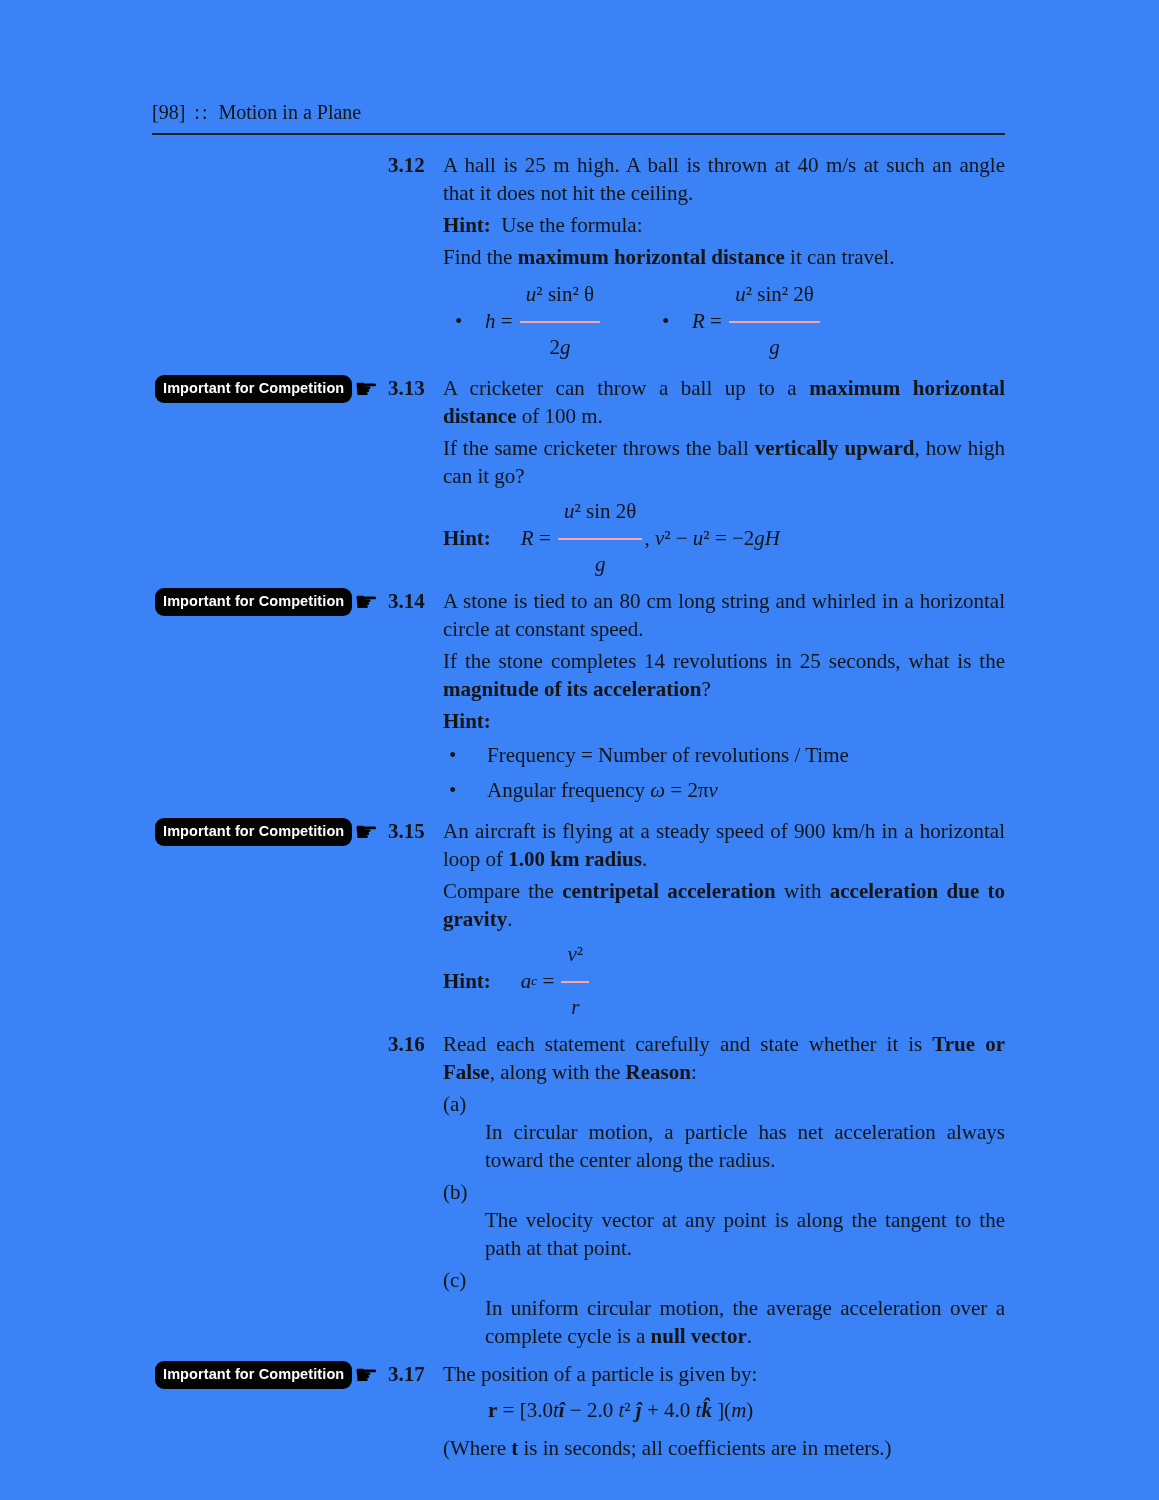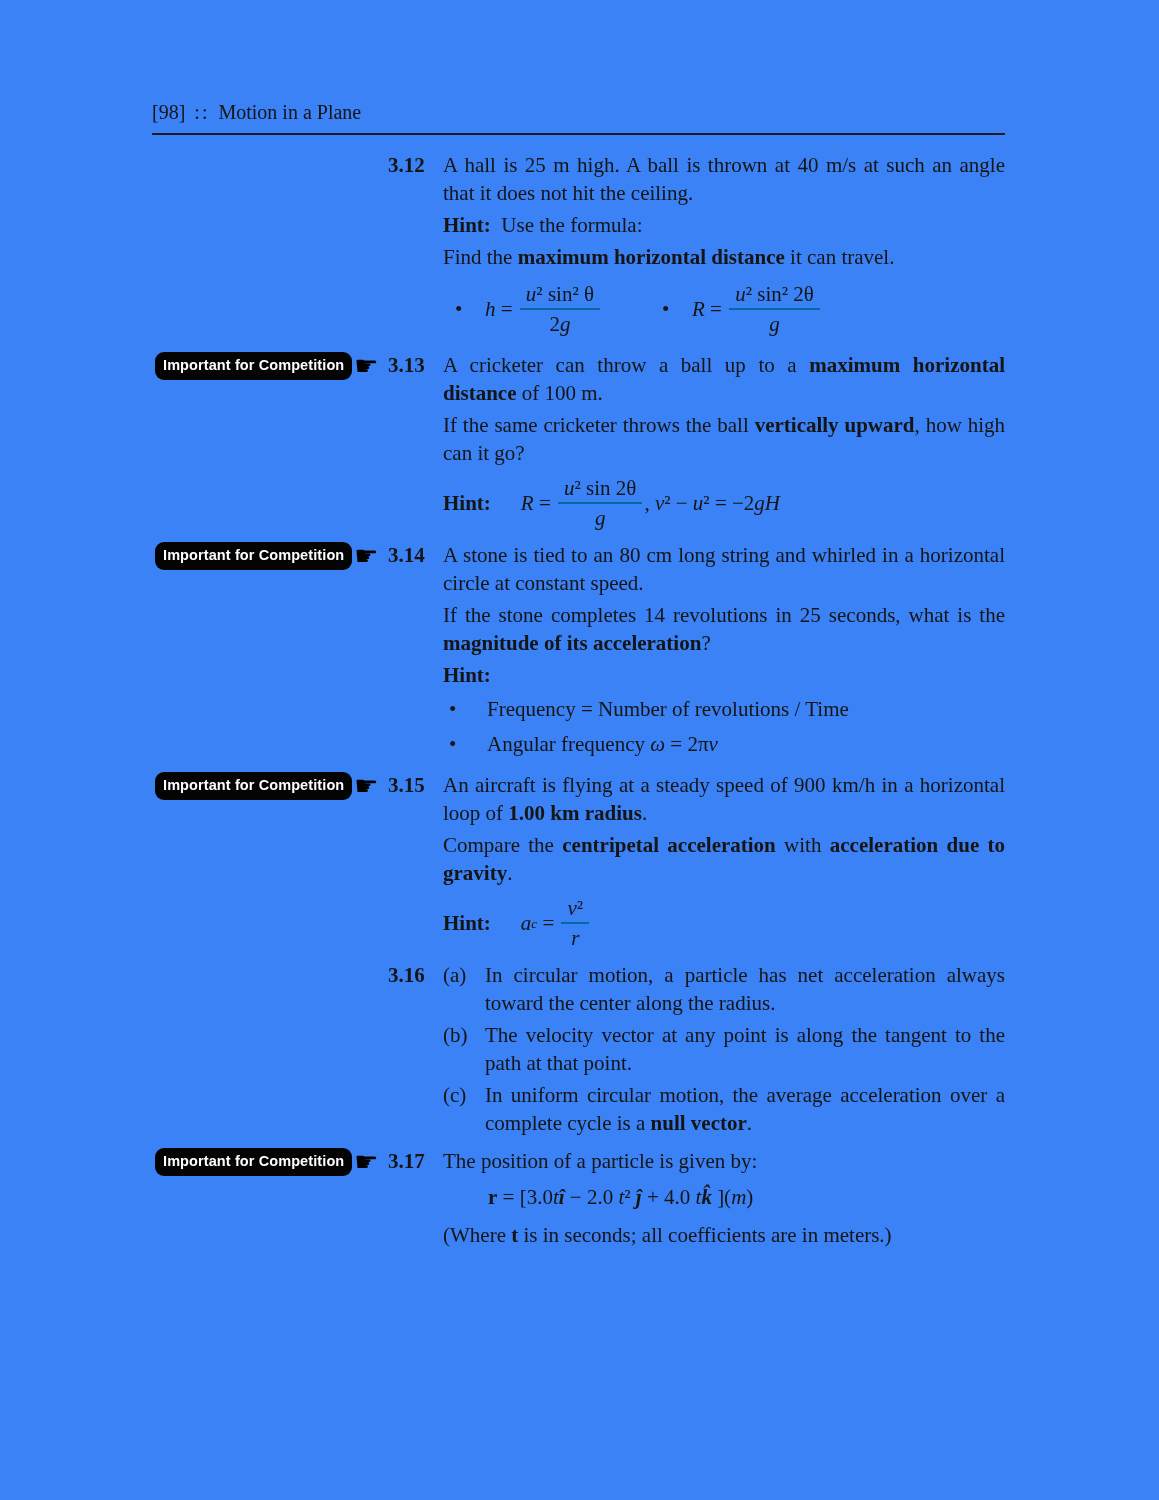--- a/index.html
+++ b/index.html
@@ -24,39 +24,39 @@
   }
   .hand { font-family:"DejaVu Sans", sans-serif; font-size:27px; line-height:26px; color:#000; margin-left:2px; }
   .num { flex:0 0 55px; font-weight:bold; }
   .pbody { flex:0 0 562px; max-width:562px; }
   .para { text-align:justify; margin-bottom:4px; }
   .b { font-weight:bold; }
   .i { font-style:italic; }
 
   .math { display:inline-flex; align-items:center; white-space:pre; }
   .frac { display:inline-block; text-align:center; vertical-align:middle; margin:0 2px; }
-  .fnum { display:block; line-height:26px; padding:0 6px 1px; border-bottom:2px solid #0369a1; }
-  .fden { display:block; line-height:26px; padding-top:1px; }
+  .fnum { display:block; line-height:26px; padding:0 6px 14px; border-bottom:2px solid #fca5a5; }
+  .fden { display:block; line-height:26px; padding-top:11px; }
 
   .frow { display:flex; align-items:center; margin:10px 0 8px; }
   .fitem { display:flex; align-items:center; }
   .fitem .dot { width:42px; padding-left:12px; }
   .fitem.second { margin-left:48px; }
 
   .hintrow { display:flex; align-items:center; margin:8px 0 4px; }
   .hintrow .math { margin-left:30px; }
   .tail { white-space:pre; }
 
   .blist { margin-top:6px; }
   .bitem { display:flex; margin-bottom:7px; }
   .bitem .dot { flex:0 0 44px; padding-left:6px; }
 
   .litem { display:flex; margin-bottom:4px; }
   .llabel { flex:0 0 42px; }
-  .ltext { flex:1; text-align:justify; }
+  .ltext { flex:1; text-align:justify;margin-top:28px; }
 
   .equation { margin:8px 0 10px 45px; white-space:pre; }
   sub { font-style:italic; font-size:13px; line-height:1; }
 </style>
 </head>
 <body>
 
 <div class="page">
 
   <div class="header">
@@ -151,20 +151,21 @@
             <span class="frac"><span class="fnum"><span class="i">v</span><span>²</span></span><span class="fden"><span class="i">r</span></span></span>
           </span>
         </div>
       </div>
     </section>
 
     <section class="problem">
       <div class="gutter"></div>
       <div class="num">3.16</div>
       <div class="pbody">
+        <p class="para"><span>Read each statement carefully and state whether it is </span><span class="b">True or False</span><span>, along with the </span><span class="b">Reason</span><span>:</span></p>
         <div class="litem">
           <span class="llabel">(a)</span>
           <span class="ltext"><span>In circular motion, a particle has net acceleration always toward the center along the radius.</span></span>
         </div>
         <div class="litem">
           <span class="llabel">(b)</span>
           <span class="ltext"><span>The velocity vector at any point is along the tangent to the path at that point.</span></span>
         </div>
         <div class="litem">
           <span class="llabel">(c)</span>

